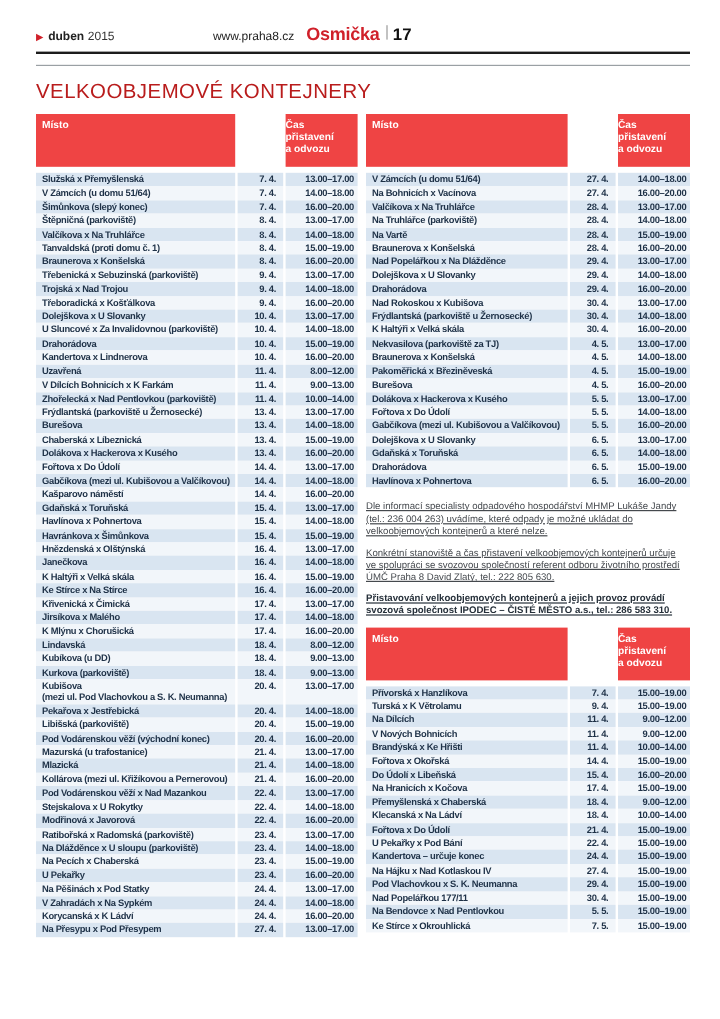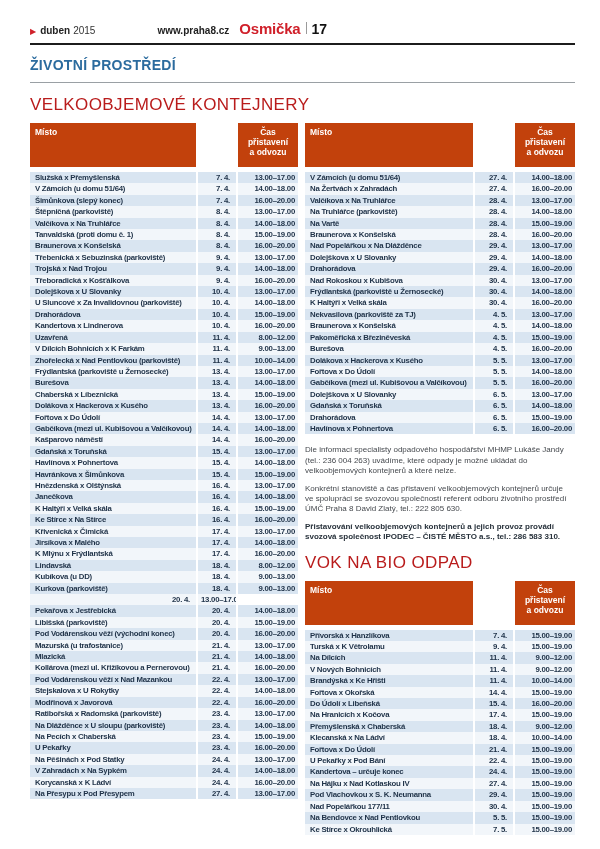--- a/index.html
+++ b/index.html
@@ -5,58 +5,58 @@
   * { margin:0; padding:0; box-sizing:border-box; }
   html,body { width:600px; height:849px; background:#ffffff; overflow:hidden;
     font-family:"Liberation Sans","DejaVu Sans",sans-serif; }
   .page { width:600px; height:849px; padding:20px 25px 0 30px; position:relative; }
 
   
   .masthead { display:flex; align-items:baseline; font-size:10px; color:#222; }
   .arrow { color:#d0202a; font-size:8px; margin-right:4px; }
   .month { font-weight:bold; }
   .year { font-weight:normal; margin-left:3px; color:#333; }
-  .website { font-weight:bold; margin-left:62px; }
+  .website { font-weight:normal; margin-left:82px; }
   .pub { margin-left:auto; font-size:10.5px; color:#3c3c3c; letter-spacing:.3px; }
   .logo { color:#d0202a; font-weight:bold; font-size:15px; margin-left:10px; letter-spacing:-.2px; }
   .pgdiv { display:inline-block; width:1px; height:12px; background:#9a9a9a; margin:0 4px 0 6px; vertical-align:-2px; }
   .pgnum { font-weight:bold; font-size:14px; color:#111; }
   .rule-top { border-bottom:2.5px solid #1c1c1c; margin-top:6px; }
 
   
   .section { margin-top:12px; font-size:14px; font-weight:bold; color:#2b6b9e; letter-spacing:.3px; }
   .rule-thin { border-bottom:1px solid #9aa0a4; margin-top:9px; }
 
   
   .red-title { color:#b91c1c; font-size:17px; font-weight:400; letter-spacing:.4px; margin-top:12px; }
 
   
   .cols { display:flex; margin-top:8px; }
   .col-l { width:268px; margin-right:7px; }
   .col-r { width:270px; }
 
   
   .thead { display:grid; grid-template-columns:1fr 38px 60px; column-gap:2px; margin-bottom:5px; }
-  .thead .hcell { background:#c2410c; color:#fff; font-weight:bold; font-size:8.5px;
+  .thead .hcell { background:#ef4444; color:#fff; font-weight:bold; font-size:8.5px;
     padding-top:4px; height:44px; line-height:10px; }
   .h-place { padding-left:5px; text-align:left; }
   .h-date  { text-align:center;margin-left:48px; }
-  .h-time  { text-align:center; white-space:pre; }
+  .h-time  { white-space:pre; }
   .tbody .trow { display:grid; grid-template-columns:1fr 38px 60px; column-gap:2px; }
   .cell { font-size:7.8px; font-weight:bold; color:#1e3147; line-height:9.4px;
     padding:1px 3px; letter-spacing:-.25px; white-space:pre; overflow:hidden; }
   .c-place { padding-left:5px; }
   .c-date { text-align:right; padding-right:6px; }
   .c-time { text-align:right; padding-right:3px; }
   .tbody .trow:nth-child(odd)  .cell { background:#d9e5f1; }
   .tbody .trow:nth-child(even) .cell { background:#f2f6fa; }
 
   
   .notes { margin-top:11px; }
-  .note { font-size:8px; line-height:10.4px; color:#45494e; margin-bottom:7px; width:266px; }
+  .note { font-size:8px; line-height:10.4px; color:#45494e; margin-bottom:7px; width:266px;text-decoration:underline; }
   .note-bold { font-weight:bold; color:#26303a; }
 
   .bio-title { margin-top:10px; }
   .bio-table { margin-top:8px; }
 </style>
 </head>
 <body>
 
 <div class="page">
 
@@ -64,21 +64,20 @@
     <span class="arrow">▶</span>
     <span class="month">duben</span>
     <span class="year">2015</span>
     <span class="website">www.praha8.cz</span>
     <span class="logo">Osmička</span>
     <span class="pgdiv"></span>
     <span class="pgnum">17</span>
   </div>
   <div class="rule-top"></div>
 
-  <div class="section">ŽIVOTNÍ PROSTŘEDÍ</div>
   <div class="rule-thin"></div>
 
   <div class="red-title">VELKOOBJEMOVÉ KONTEJNERY</div>
 
   <div class="cols">
 
     <div class="col-l">
       <div>
         <div class="thead">
           <div class="hcell h-place">Místo</div>
@@ -247,40 +246,42 @@
               <div class="cell c-place">Křivenická x Čimická</div>
               <div class="cell c-date">17. 4.</div>
               <div class="cell c-time">13.00–17.00</div>
             </div>
             <div class="trow">
               <div class="cell c-place">Jirsíkova x Malého</div>
               <div class="cell c-date">17. 4.</div>
               <div class="cell c-time">14.00–18.00</div>
             </div>
             <div class="trow">
-              <div class="cell c-place">K Mlýnu x Frýdlantská</div>
+              <div class="cell c-place">K Mlýnu x Chorušická</div>
               <div class="cell c-date">17. 4.</div>
               <div class="cell c-time">16.00–20.00</div>
             </div>
             <div class="trow">
               <div class="cell c-place">Lindavská</div>
               <div class="cell c-date">18. 4.</div>
               <div class="cell c-time">8.00–12.00</div>
             </div>
             <div class="trow">
               <div class="cell c-place">Kubíkova (u DD)</div>
               <div class="cell c-date">18. 4.</div>
               <div class="cell c-time">9.00–13.00</div>
             </div>
             <div class="trow">
               <div class="cell c-place">Kurkova (parkoviště)</div>
               <div class="cell c-date">18. 4.</div>
               <div class="cell c-time">9.00–13.00</div>
             </div>
             <div class="trow">
+              <div class="cell c-place">Kubišova
+(mezi ul. Pod Vlachovkou a S. K. Neumanna)</div>
               <div class="cell c-date">20. 4.</div>
               <div class="cell c-time">13.00–17.00</div>
             </div>
             <div class="trow">
               <div class="cell c-place">Pekařova x Jestřebická</div>
               <div class="cell c-date">20. 4.</div>
               <div class="cell c-time">14.00–18.00</div>
             </div>
             <div class="trow">
               <div class="cell c-place">Libišská (parkoviště)</div>
@@ -375,21 +376,21 @@
 přistavení
 a odvozu</div>
         </div>
         <div class="tbody">
             <div class="trow">
               <div class="cell c-place">V Zámcích (u domu 51/64)</div>
               <div class="cell c-date">27. 4.</div>
               <div class="cell c-time">14.00–18.00</div>
             </div>
             <div class="trow">
-              <div class="cell c-place">Na Žertvách x Zahradách</div>
+              <div class="cell c-place">Na Bohnicích x Vacínova</div>
               <div class="cell c-date">27. 4.</div>
               <div class="cell c-time">16.00–20.00</div>
             </div>
             <div class="trow">
               <div class="cell c-place">Valčíkova x Na Truhlářce</div>
               <div class="cell c-date">28. 4.</div>
               <div class="cell c-time">13.00–17.00</div>
             </div>
             <div class="trow">
               <div class="cell c-place">Na Truhlářce (parkoviště)</div>
@@ -493,21 +494,20 @@
             </div>
           </div>
       </div>
 
       <div class="notes">
         <p class="note">Dle informací specialisty odpadového hospodářství MHMP Lukáše Jandy (tel.: 236 004 263) uvádíme, které odpady je možné ukládat do velkoobjemových kontejnerů a které nelze.</p>
         <p class="note">Konkrétní stanoviště a čas přistavení velkoobjemových kontejnerů určuje ve spolupráci se svozovou společností referent odboru životního prostředí ÚMČ Praha 8 David Zlatý, tel.: 222 805 630.</p>
         <p class="note note-bold">Přistavování velkoobjemových kontejnerů a jejich provoz provádí svozová společnost IPODEC – ČISTÉ MĚSTO a.s., tel.: 286 583 310.</p>
       </div>
 
-      <div class="red-title bio-title">VOK NA BIO ODPAD</div>
 
       <div class="bio-table">
         <div class="thead">
           <div class="hcell h-place">Místo</div>
           <div class="hcell h-date">Datum</div>
           <div class="hcell h-time">Čas
 přistavení
 a odvozu</div>
         </div>
         <div class="tbody">

